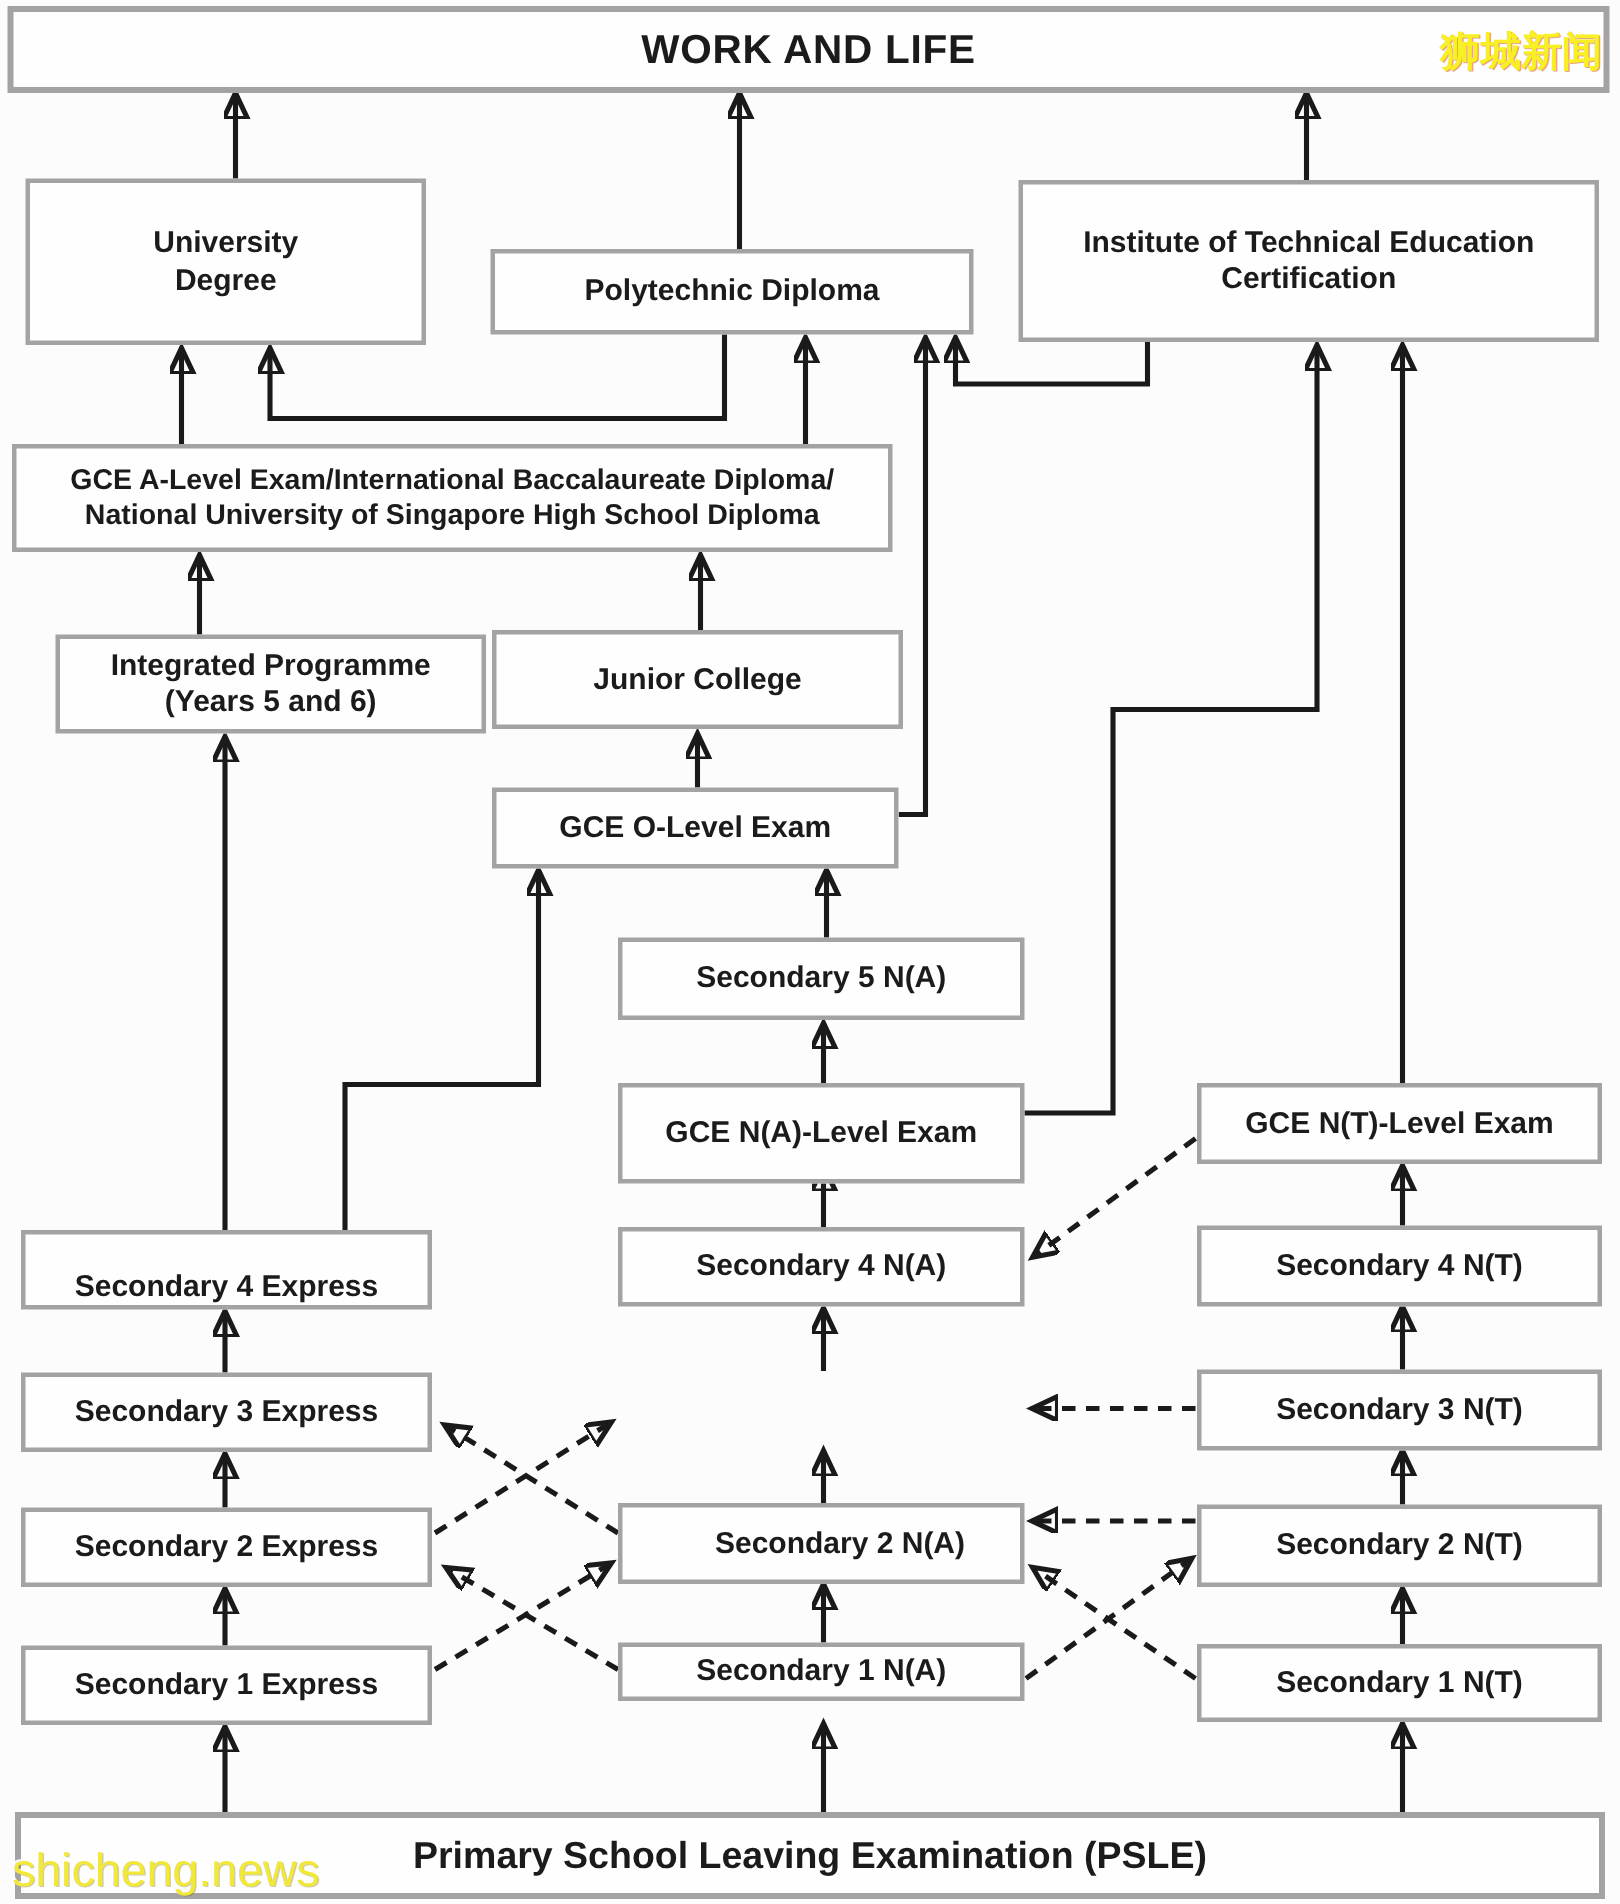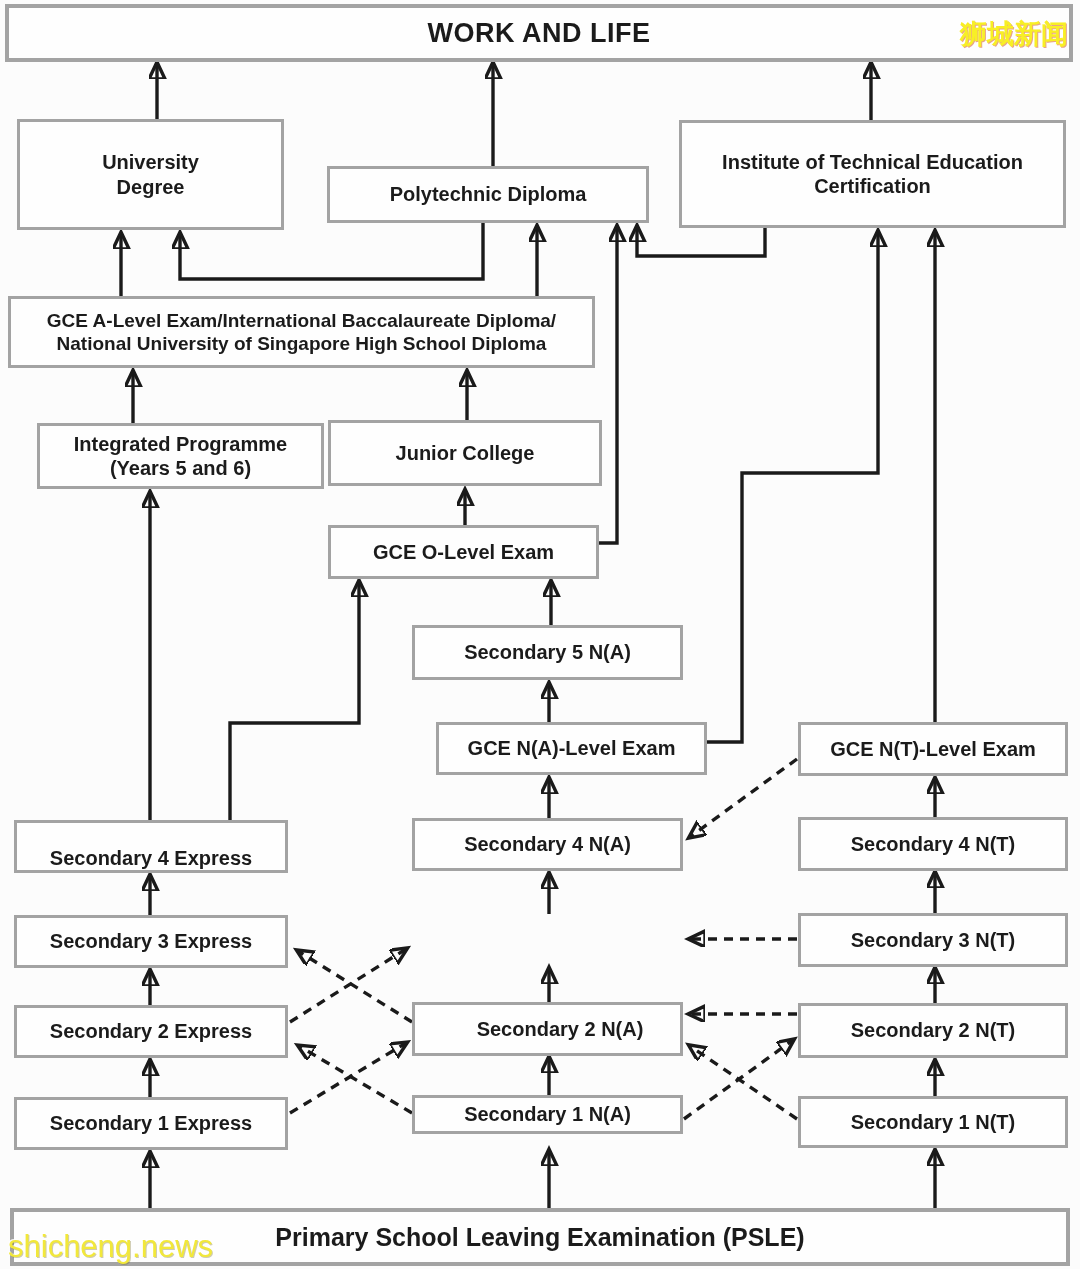--- a/index.html
+++ b/index.html
@@ -158,21 +158,21 @@
   </div>
 
   <div class="node" style="left:328px; top:525px; width:271px; height:54px;">
     <span class="lbl">GCE O-Level Exam</span>
   </div>
 
   <div class="node" style="left:412px; top:625px; width:271px; height:55px;">
     <span class="lbl">Secondary 5 N(A)</span>
   </div>
 
-  <div class="node" style="left:436px; top:722px; width:271px; height:53px;justify-content:center;">
+  <div class="node" style="left:412px; top:722px; width:271px; height:67px;justify-content:center;">
     <span class="lbl">GCE N(A)-Level Exam</span>
   </div>
 
   <div class="node" style="left:798px; top:722px; width:270px; height:54px;">
     <span class="lbl">GCE N(T)-Level Exam</span>
   </div>
 
   <div class="node" style="left:14px; top:820px; width:274px; height:53px;align-items:flex-end;">
     <span class="lbl">Secondary 4 Express</span>
   </div>

